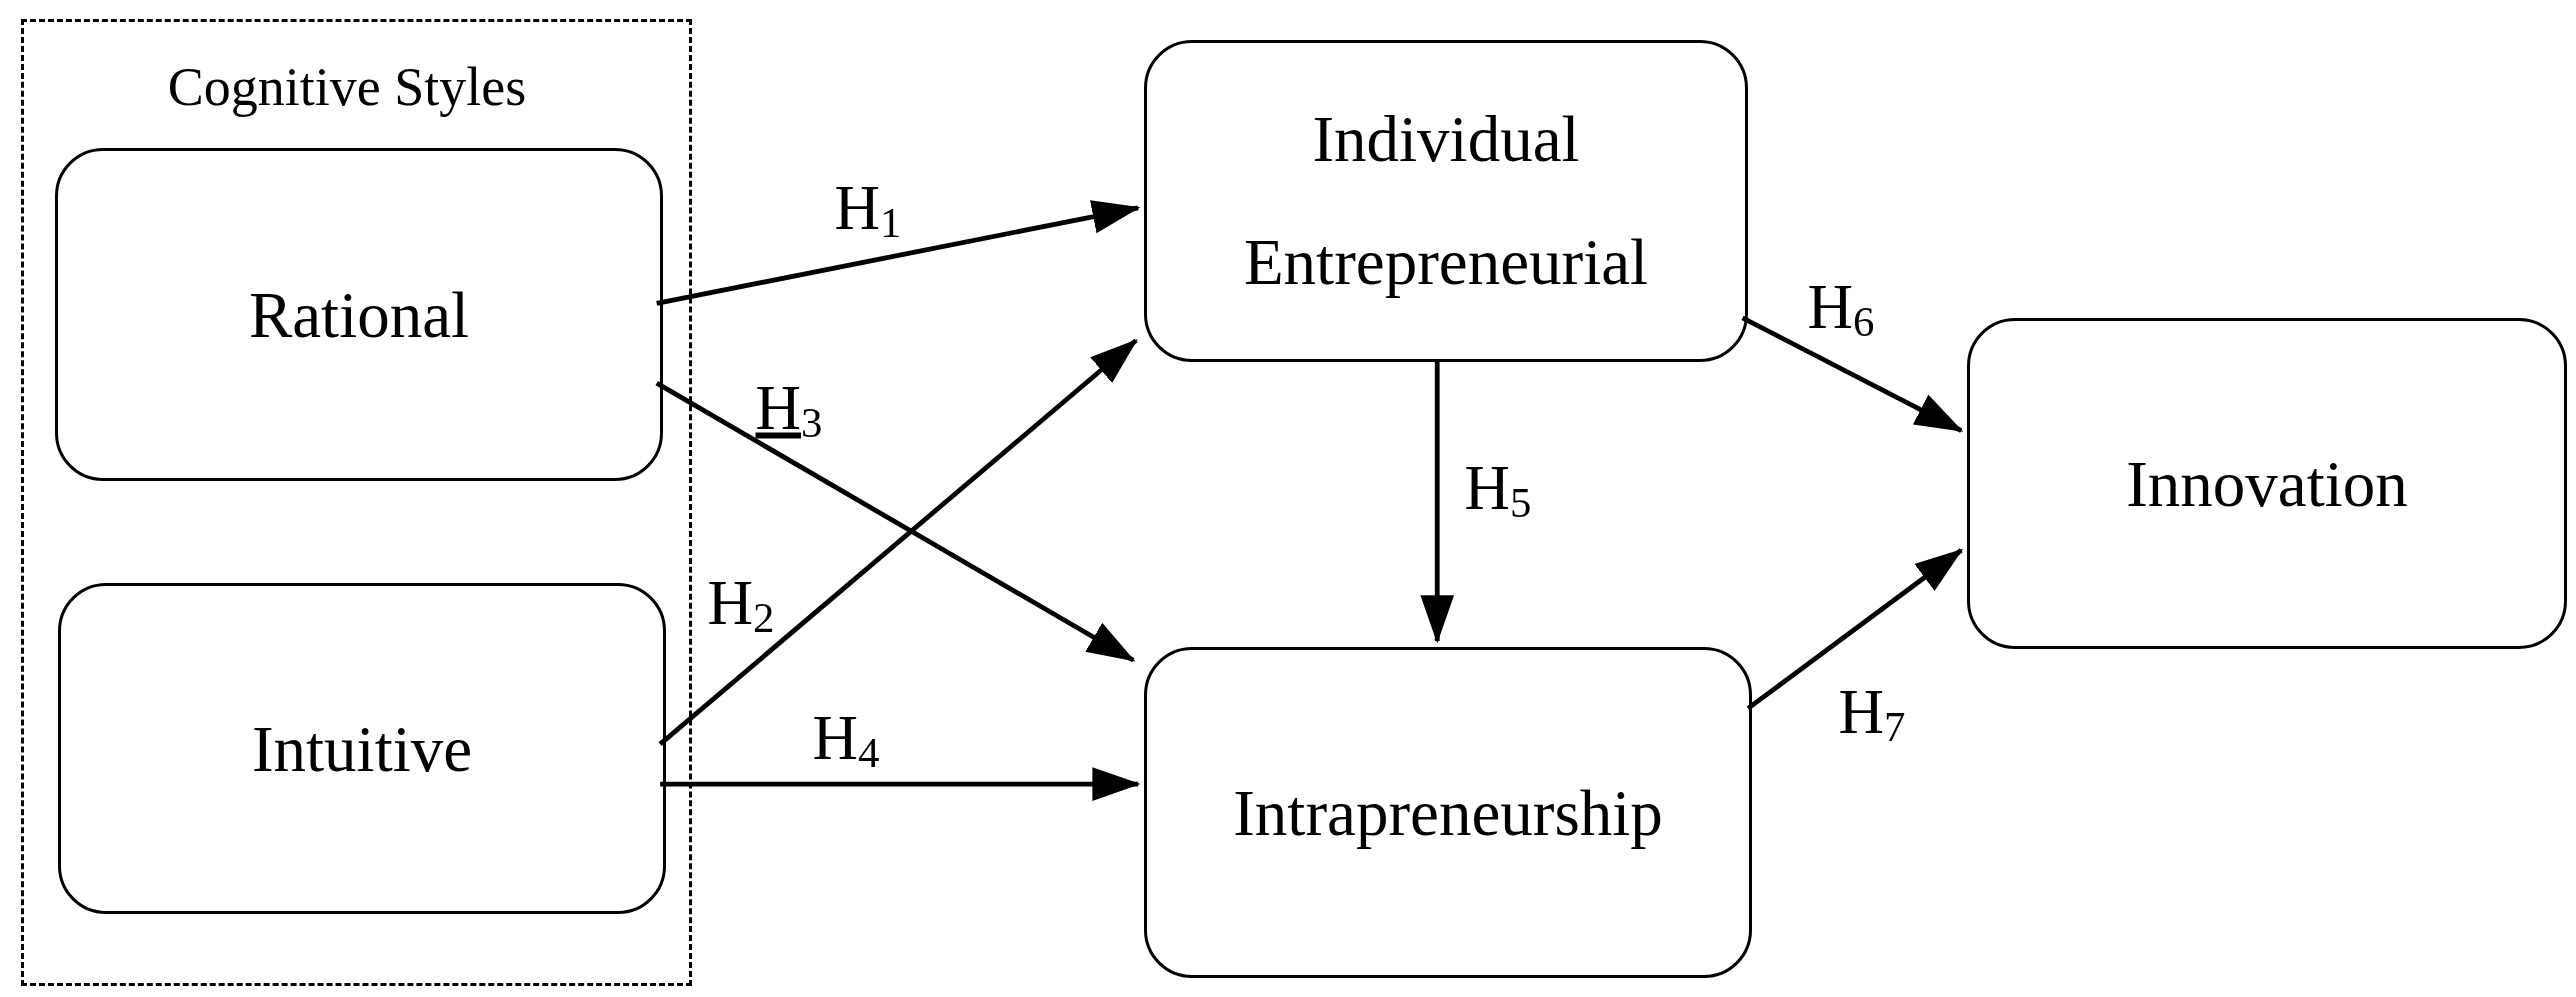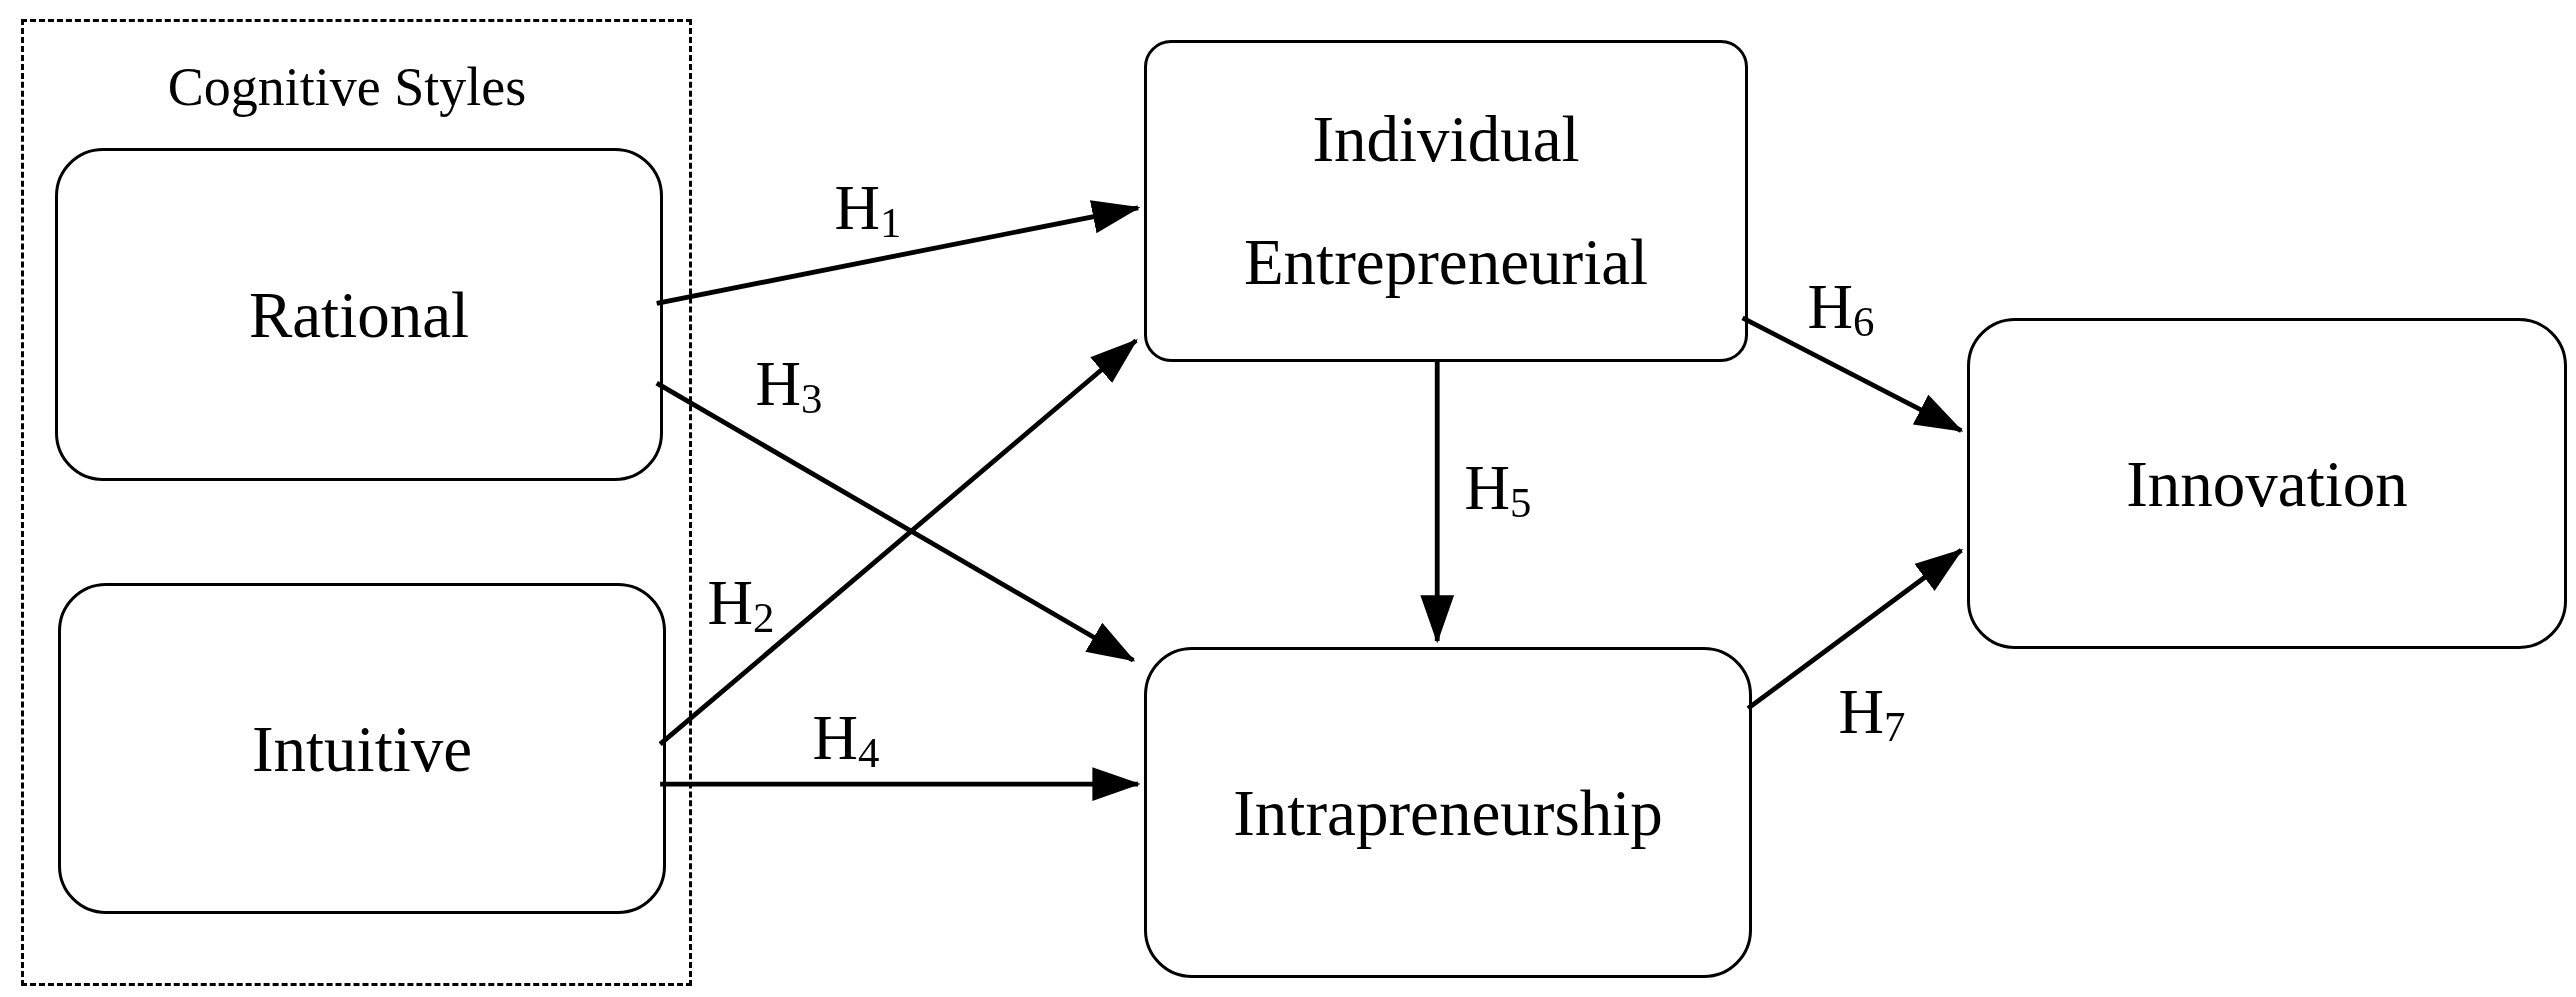--- a/index.html
+++ b/index.html
@@ -43,21 +43,20 @@
     display: flex;
     flex-direction: column;
     align-items: center;
     justify-content: center;
     text-align: center;
     font-size: 65px;
     line-height: 1.2;
   }
   .node.two-line {
     line-height: 1.9;
-    border-radius: 27px;
   }
   .node-rational    { left: 55px;   top: 148px; width: 602px; height: 327px; }
   .node-intuitive   { left: 58px;   top: 583px; width: 602px; height: 325px; }
   .node-ie          { left: 1144px; top: 40px;  width: 598px; height: 316px; }
   .node-intra       { left: 1144px; top: 647px; width: 602px; height: 325px; }
   .node-innovation  { left: 1967px; top: 318px; width: 594px; height: 325px; }
   .edges {
     position: absolute;
     left: 0;
     top: 0;
@@ -78,21 +77,21 @@
   }
   .hlabel sub {
     font-size: 0.68em;
     line-height: 0;
     vertical-align: baseline;
     position: relative;
     top: 0.18em;
   }
   .hl-h1 { left: 858px; top: 208px; margin-left: 10px;  }
   .hl-h2 { left: 741px; top: 603px;  }
-  .hl-h3 { left: 789px; top: 384px;  }
+  .hl-h3 { left: 789px; top: 408px; text-decoration: underline;  }
   .hl-h4 { left: 846px; top: 738px; text-align: right; }
   .hl-h5 { left: 1498px; top: 488px;  }
   .hl-h6 { left: 1841px; top: 307px;  }
   .hl-h7 { left: 1872px; top: 712px; }
 </style>
 </head>
 <body>
 
 <div class="canvas">
 

